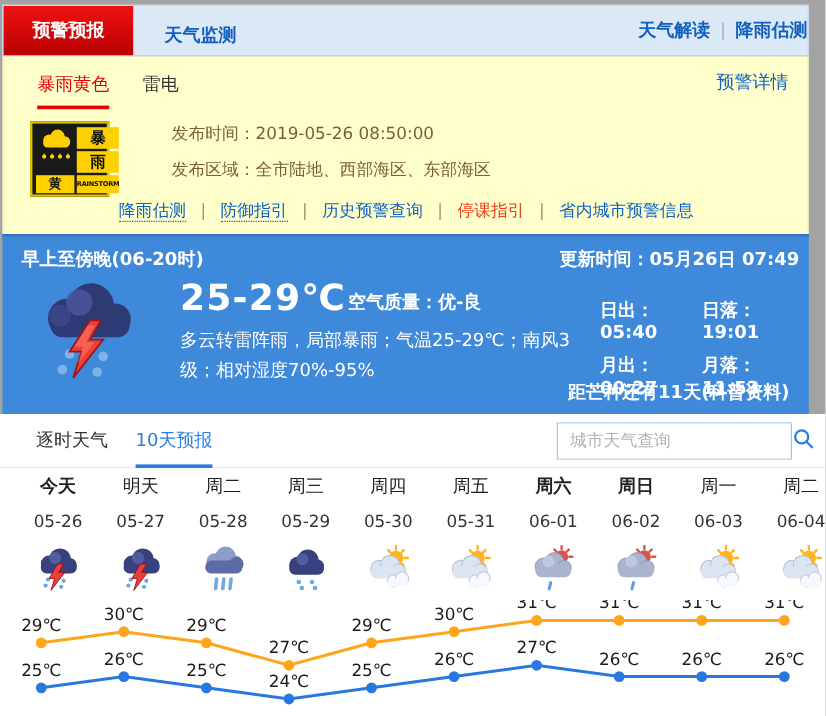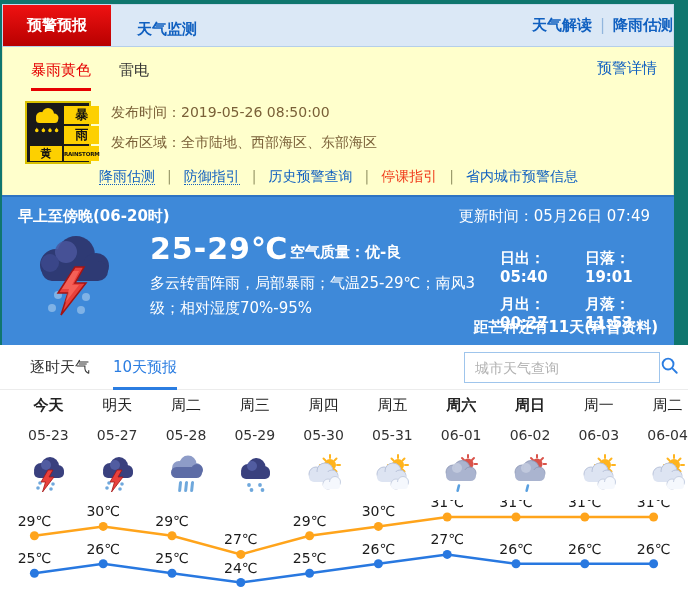--- a/index.html
+++ b/index.html
@@ -1,18 +1,18 @@
 <!DOCTYPE html>
 <html><head>
 <meta charset="utf-8">
 <style>
   * { margin:0; padding:0; box-sizing:border-box; }
   html,body { width:688px; height:597px; background:#fff; }
   body { font-family:"DejaVu Sans","Liberation Sans",sans-serif; color:#333; }
-  .page { position:relative; width:688px; height:597px; overflow:hidden; background:#0f766e; }
+  .page { position:relative; width:688px; height:597px; overflow:hidden; background:#a3a3a3; }
 
   
   .topnav { position:absolute; left:2px; top:4px; width:672px; height:43px;
             background:#dbe8f6; border:1px solid #c7daee; border-bottom:1px solid #b5cfe9;
             display:flex; align-items:stretch; }
   .topnav-tab { line-height:41px; font-size:15px; font-weight:bold; color:#1060c0; padding:4px 26px; cursor:pointer; }
   .topnav-tab.active { background:linear-gradient(#ef1212,#b80000); color:#fff; padding:0 24px; }
   .topnav-right { margin-left:auto; line-height:41px; font-size:15px; font-weight:bold; }
   .topnav-right a { color:#1060c0; text-decoration:none; cursor:pointer; }
   .nav-sep { color:#92b6dd; padding:0 8px; font-weight:normal; }
@@ -27,33 +27,33 @@
 
   .badge { position:absolute; left:22px; top:54px; width:66px; height:63px;
            background:#191919; border:2px solid #d8c000; padding:3px;
            display:grid; grid-template-columns:32px 1fr; grid-template-rows:1fr 1fr 15px; gap:2px; }
   .badge .cell { background:#fdd000; color:#111; display:flex; align-items:center; justify-content:center; font-weight:bold; }
   .badge .art { grid-row:1 / span 2; background:#191919; display:flex; align-items:center; justify-content:center; }
   .badge .zi { font-size:13px; }
   .badge .lv { font-size:11px; }
   .badge .en { font-size:5.5px; letter-spacing:-0.2px; }
 
-  .pub-line { position:absolute; left:108px; font-size:14px; color:#7a6038; line-height:20px; }
+  .pub-line { position:absolute; left:96px; font-size:14px; color:#7a6038; line-height:20px;padding-left:44px; }
   .pub-line .v { color:#7a6038; }
   .warn-links { position:absolute; left:96px; top:119px; font-size:14px; line-height:20px; white-space:nowrap; }
   .warn-links a { color:#1060c0; text-decoration:none; cursor:pointer; }
   .warn-links a.dotted { border-bottom:1px dotted #1060c0; }
   .warn-links a.red { color:#f03a1a; }
   .warn-links .sep { color:#9a9a6a; padding:0 12px; }
 
   
   .panel { position:absolute; left:2px; top:195px; width:672px; height:150px;
            background:#3e89d9; border-top:2px solid #2f74c2; color:#fff; }
   .panel .period { position:absolute; left:16px; top:10px; font-size:15px; font-weight:bold; }
-  .panel .update { position:absolute; right:24px; top:10px; font-size:15px; font-weight:normal; }
+  .panel .update { position:absolute; right:8px; top:10px; font-size:15px; font-weight:bold; }
   .panel .bigicon { position:absolute; left:26px; top:36px; width:92px; height:86px; }
   .panel .temp { position:absolute; left:148px; top:34px; font-size:30px; font-weight:600; letter-spacing:1px; }
   .panel .airq { position:absolute; left:288px; top:46px; font-size:15px; font-weight:bold; }
   .panel .desc { position:absolute; left:148px; top:74px; width:342px; font-size:15px; line-height:25px; }
   .sunmoon { position:absolute; left:498px; top:52px; width:166px; font-size:15px; font-weight:bold;
              display:grid; grid-template-columns:1fr 1fr; row-gap:9px; column-gap:4px; }
   .panel .note { position:absolute; right:16px; top:121px; font-size:15px; font-weight:bold; }
 
   
   .forecast { position:absolute; left:0; top:345px; width:688px; height:252px; background:#fff; }
@@ -178,21 +178,21 @@
               <line x1="13" y1="13" x2="17.6" y2="17.6" stroke="#2b7de1" stroke-width="2" stroke-linecap="round"></line>
             </svg>
           </span>
         </div>
       </div>
     </div>
 
     <div class="days">
         <div class="day">
           <div class="dname b">今天</div>
-          <div class="ddate">05-23</div>
+          <div class="ddate">05-26</div>
           <div class="dicon"><svg width="40" height="40" viewBox="0 0 40 40">
               <g fill="#39407e">
                 <circle cx="13" cy="16" r="7"></circle>
                 <circle cx="22" cy="12" r="9"></circle>
                 <circle cx="30" cy="17" r="6"></circle>
                 <rect x="6" y="14" width="30" height="10" rx="5"></rect>
               </g>
               <circle cx="18" cy="11" r="5" fill="#545fa5" opacity="0.9"></circle>
               <g fill="#6fa8dc">
                 <circle cx="12" cy="29" r="1.8"></circle>

